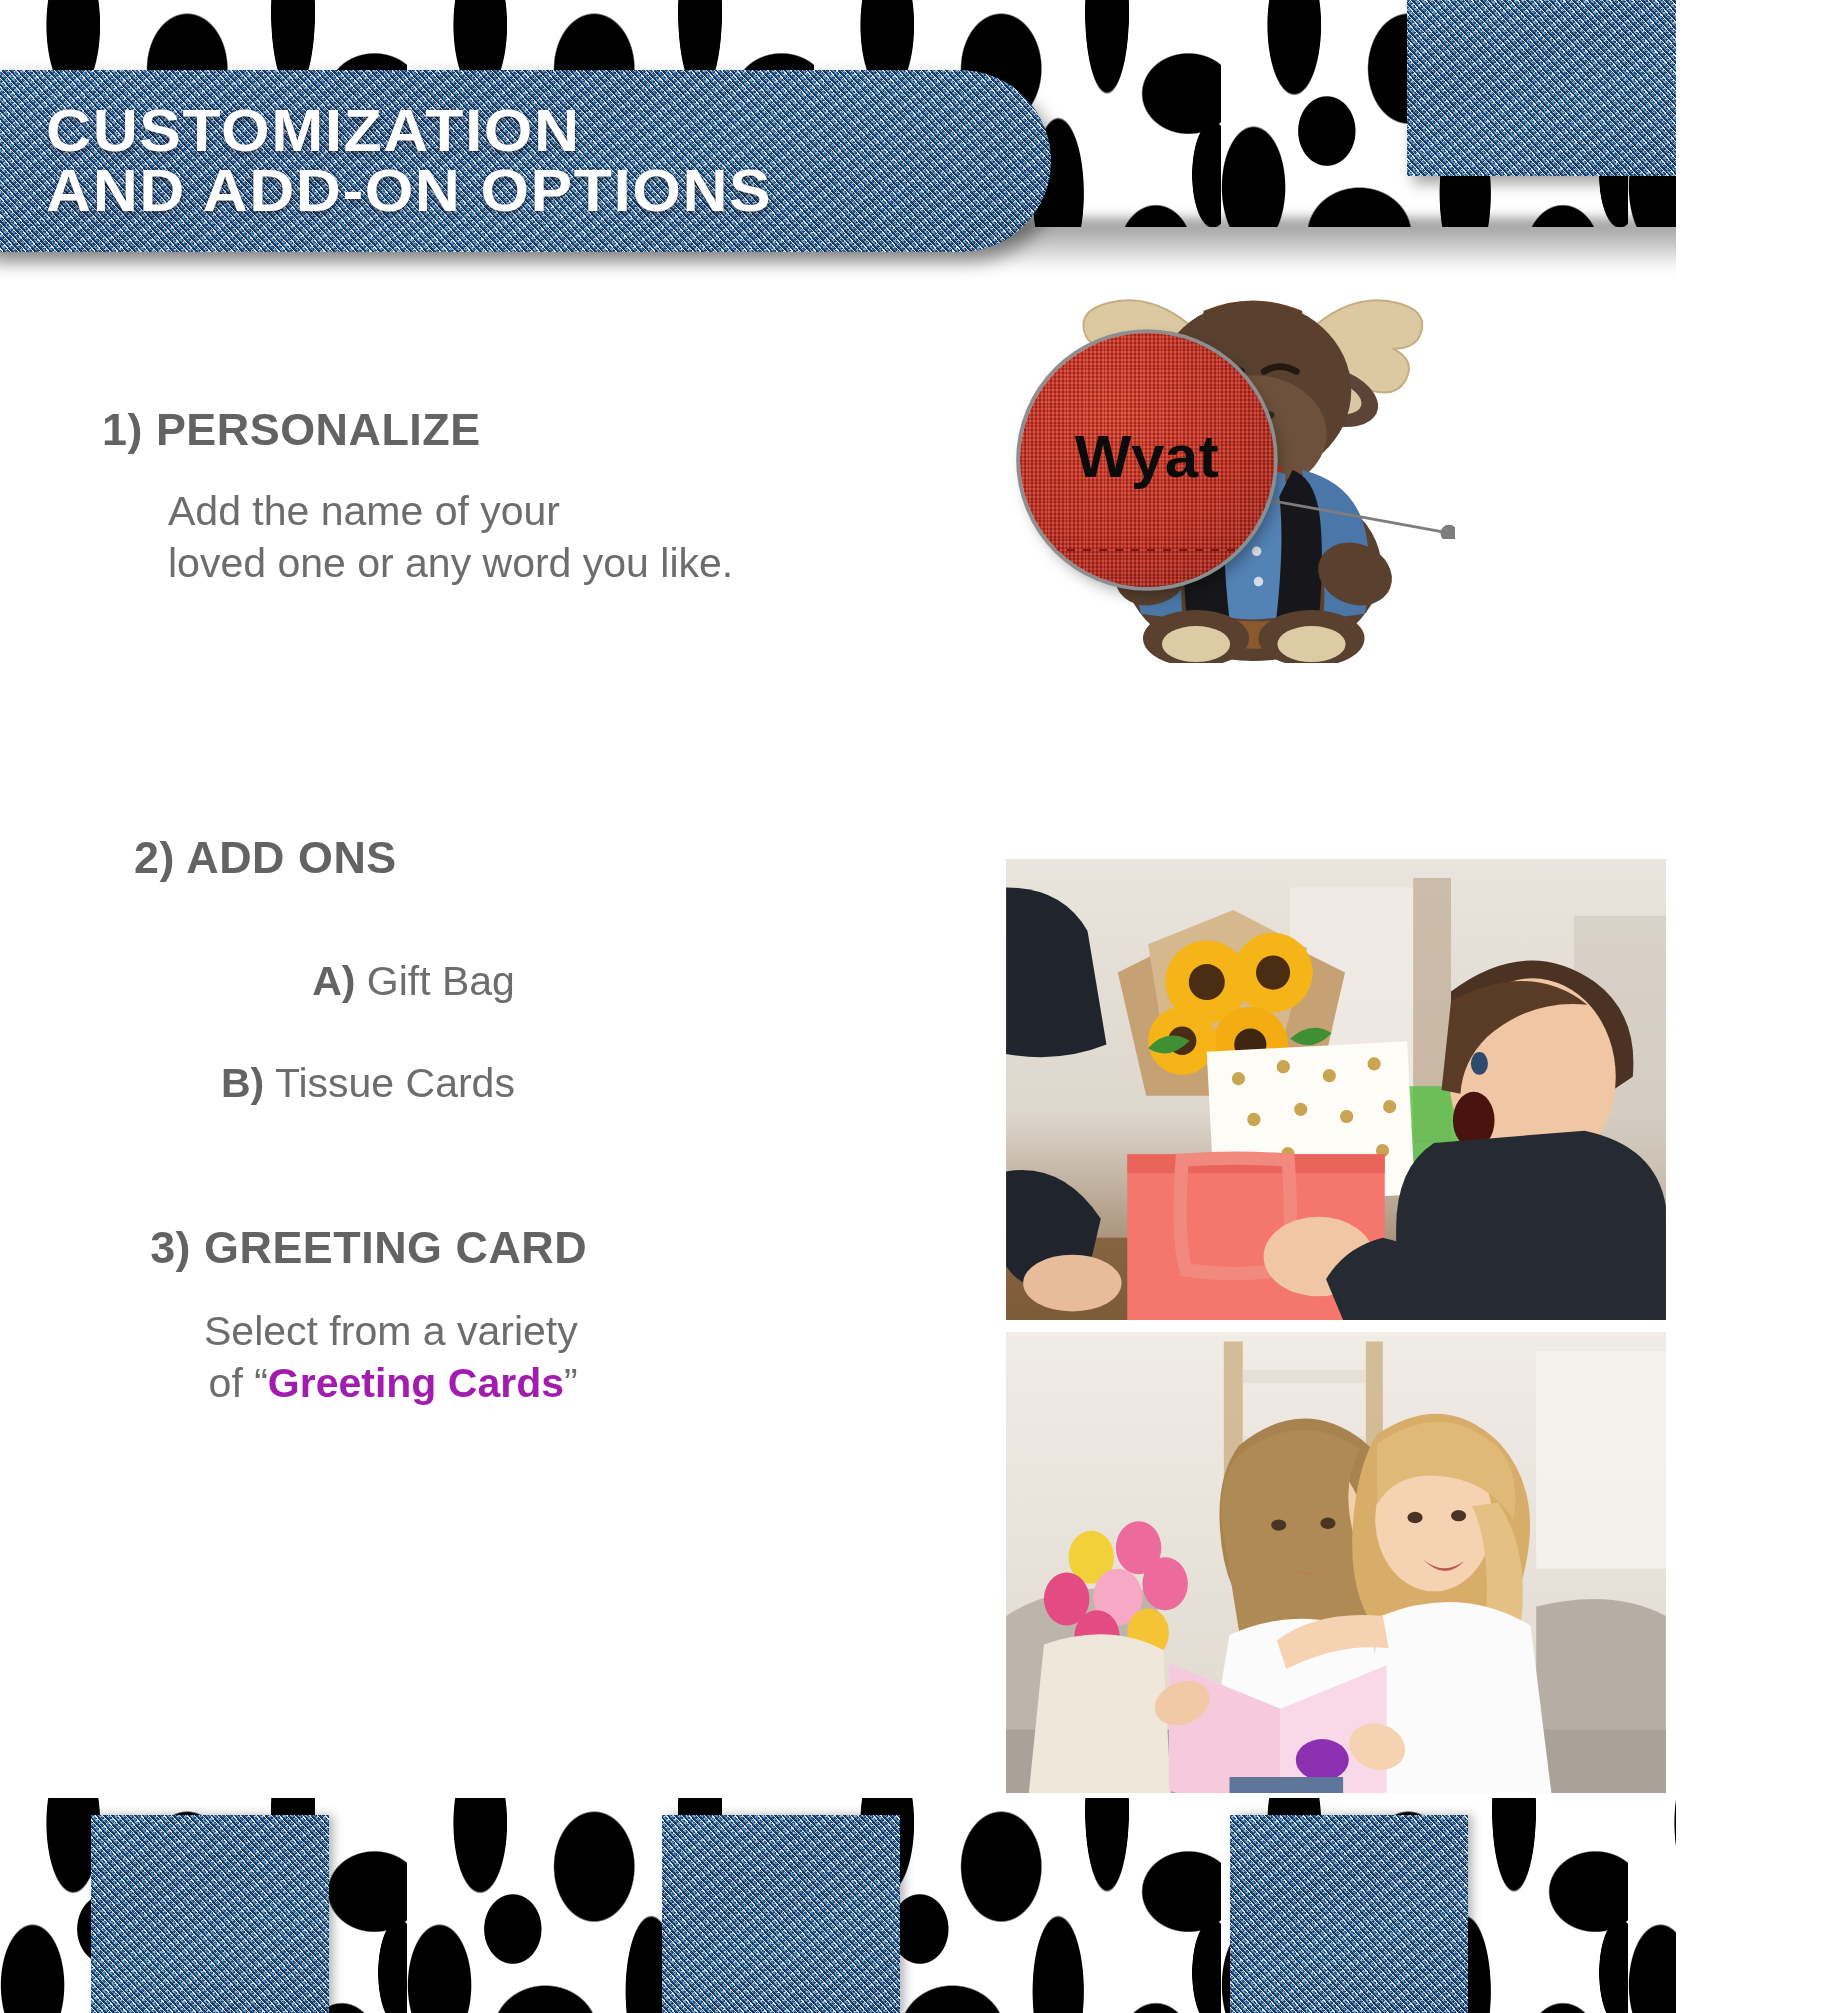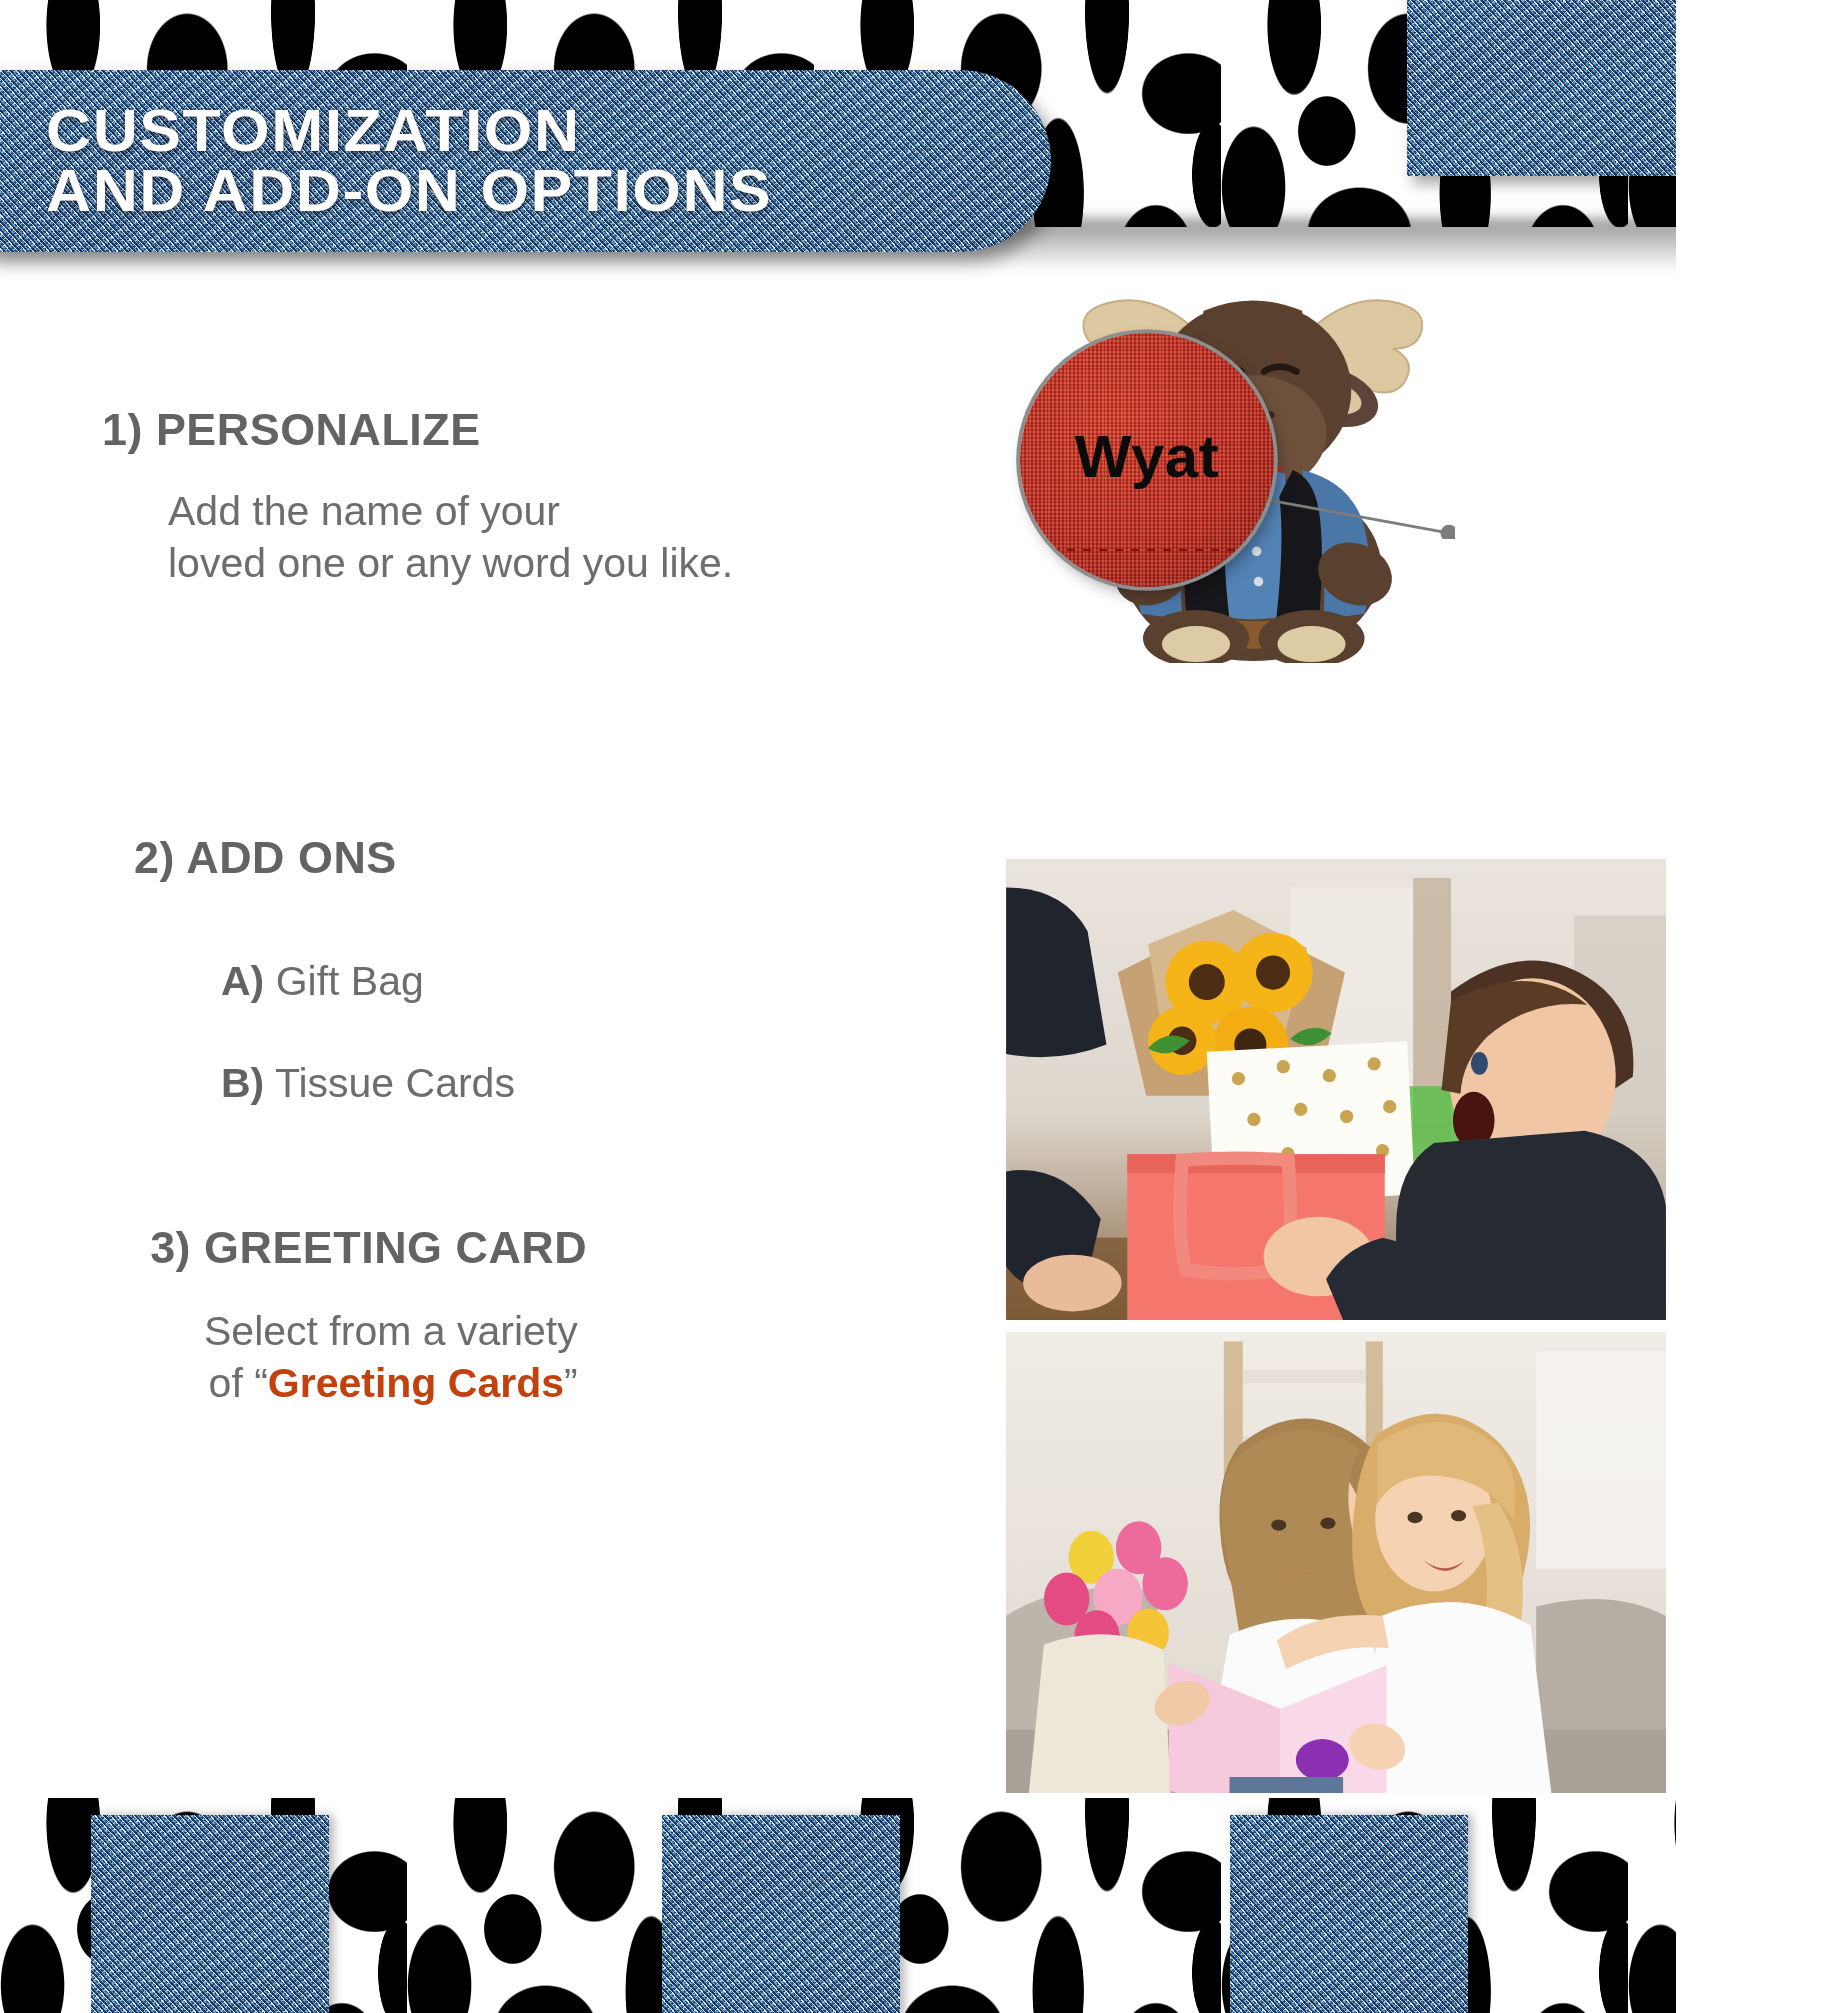--- a/index.html
+++ b/index.html
@@ -101,21 +101,21 @@
     transform:scaleX(1.02);
     transform-origin:left center;
     white-space:nowrap;
   }
   .step-body {
     color:#6d6d6d;
     font-size:41px;
     line-height:1.28;
     font-weight:normal;
   }
-  .step-body b { font-weight:bold; color:#c2410c; }
+  .step-body b { font-weight:bold; color:#a21caf; }
   .sub-item {
     color:#6d6d6d;
     font-size:41px;
     line-height:1.2;
     white-space:nowrap;
   }
   .sub-item .mark { font-weight:bold; color:#636363; }
 
   
   .plush-wrap { position:absolute; left:965px; top:237px; width:587px; height:426px; z-index:5; }
@@ -176,21 +176,21 @@
     <div class="step" style="left:102px; top:178px;">
       <div class="step-title">1) PERSONALIZE</div>
       <div class="step-body" style="margin-top:30px; margin-left:66px;">
         <div>Add the name of your</div>
         <div>loved one or any word you like.</div>
       </div>
     </div>
 
     <div class="step" style="left:102px; top:606px;margin-left:32px;">
       <div class="step-title">2) ADD ONS</div>
-      <div style="margin-top:74px; margin-left:87px;">
+      <div style="margin-top:74px; margin-left:87px;text-align:right;">
         <div class="sub-item">
           <span class="mark">A)</span>
           <span>Gift Bag</span>
         </div>
         <div class="sub-item" style="margin-top:53px;">
           <span class="mark">B)</span>
           <span>Tissue Cards</span>
         </div>
       </div>
     </div>

